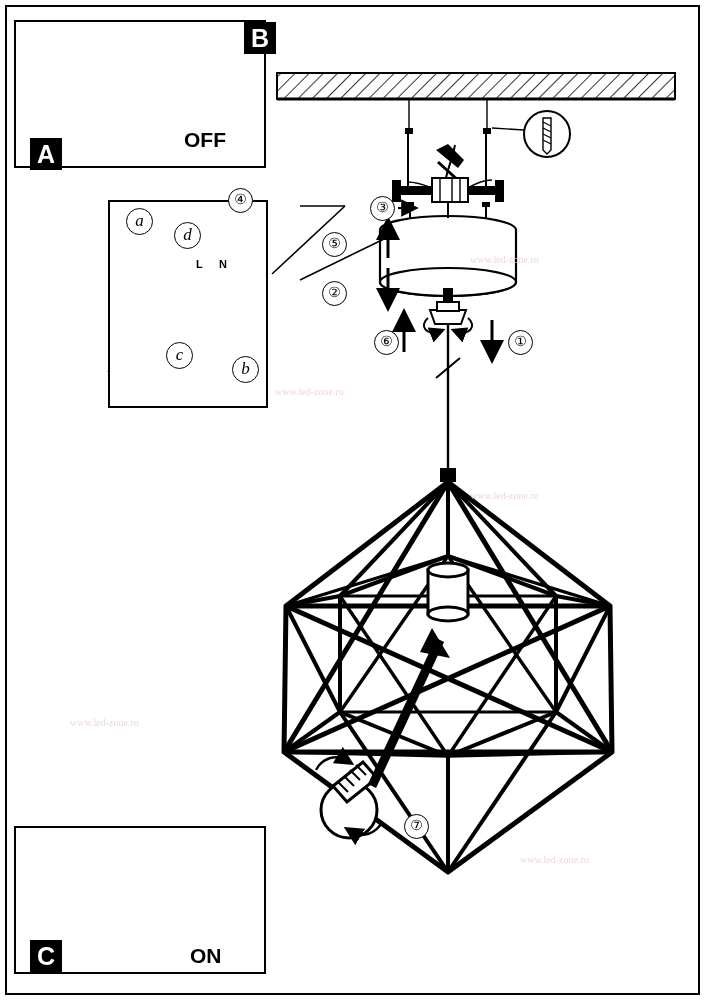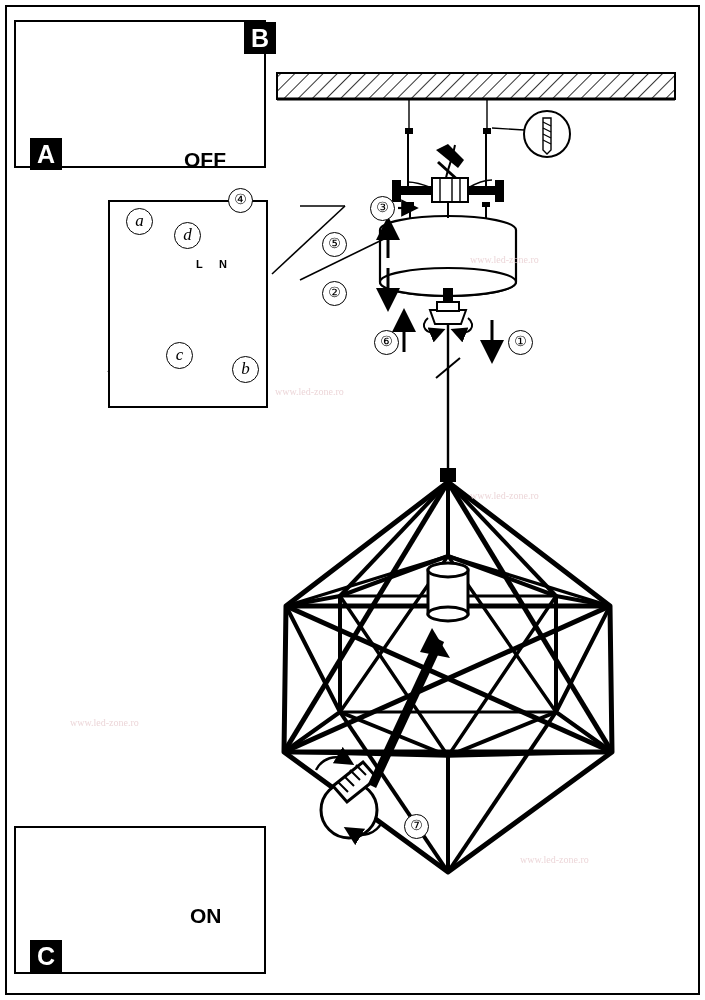--- a/index.html
+++ b/index.html
@@ -44,21 +44,20 @@
     height: 32px;
     font-family: "Liberation Sans", sans-serif;
   }
   .label-text {
     position: absolute;
     font-weight: bold;
     font-size: 21px;
     color: #000;
     font-family: "Liberation Sans", sans-serif;
     white-space: nowrap;
-    margin-top: 20px;
   }
   .circ {
     position: absolute;
     width: 23px;
     height: 23px;
     border: 1.6px solid #000;
     border-radius: 50%;
     font-size: 14px;
     line-height: 21px;
     text-align: center;
@@ -365,21 +364,21 @@
 
   <div class="panel" style="left:14px; top:20px; width:252px; height:148px;"></div>
   <div class="panel" style="left:108px; top:200px; width:160px; height:208px;"></div>
   <div class="panel" style="left:14px; top:826px; width:252px; height:148px;"></div>
 
   <div class="panel-letter" style="left:30px; top:138px;">A</div>
   <div class="panel-letter" style="left:244px; top:22px;">B</div>
   <div class="panel-letter" style="left:30px; top:940px;">C</div>
 
   <div class="label-text" style="left:184px; top:128px;">OFF</div>
-  <div class="label-text" style="left:190px; top:884px;">ON</div>
+  <div class="label-text" style="left:190px; top:944px;">ON</div>
 
   <div class="circ" style="left:508px; top:330px;">①</div>
   <div class="circ" style="left:322px; top:281px;">②</div>
   <div class="circ" style="left:370px; top:196px;">③</div>
   <div class="circ" style="left:228px; top:188px;">④</div>
   <div class="circ" style="left:322px; top:232px;">⑤</div>
   <div class="circ" style="left:374px; top:330px;">⑥</div>
   <div class="circ" style="left:404px; top:814px;">⑦</div>
 
   <div class="letcirc" style="left:126px; top:208px;">a</div>

